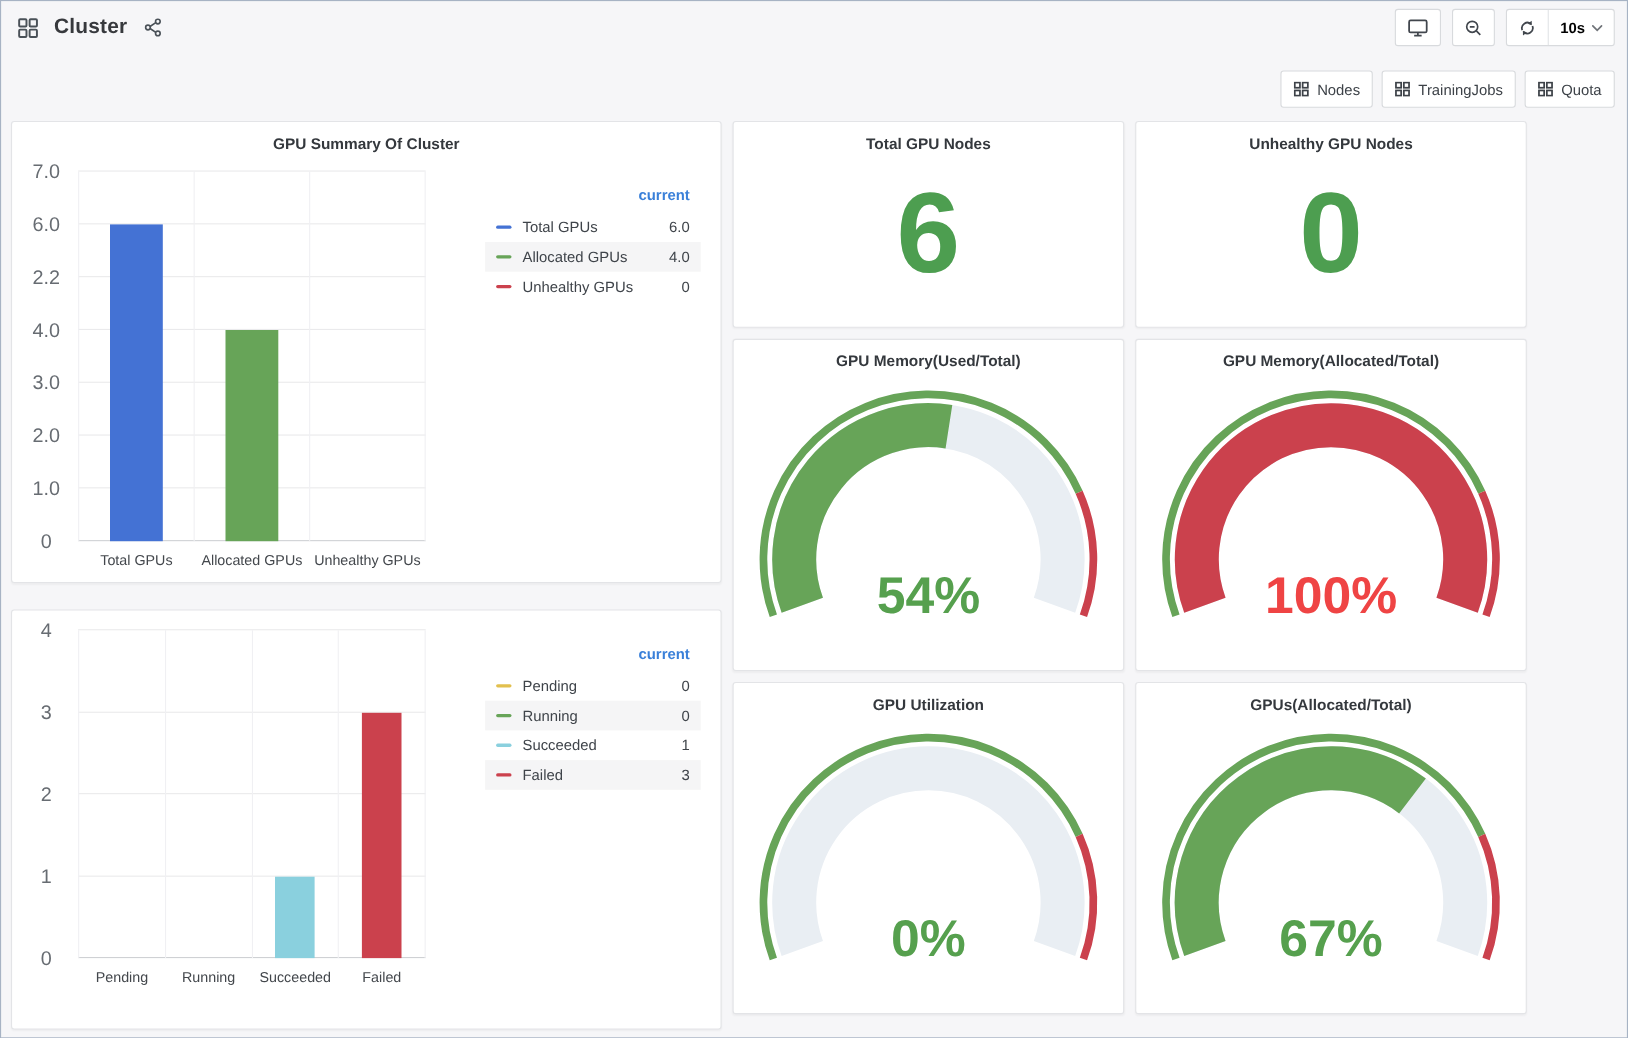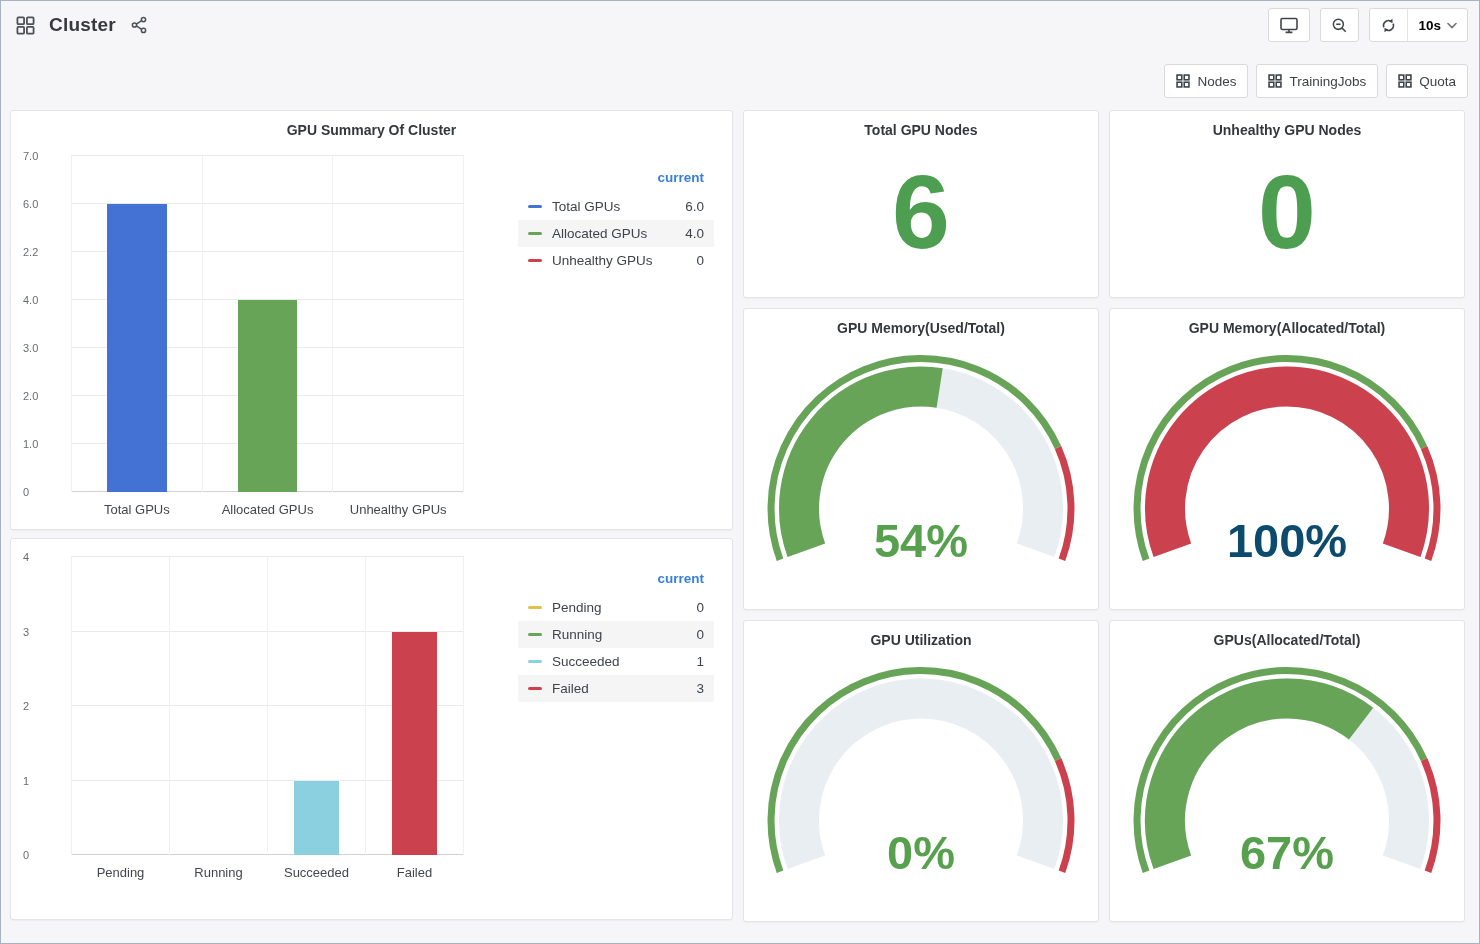--- a/index.html
+++ b/index.html
@@ -28,37 +28,37 @@
   .interval-label { font-size:13.5px; font-weight:700; }
   .tr-label { font-weight:500; }
 
   
   .subnav { display:flex; justify-content:flex-end; gap:8px; padding:14px 12px 0 0; }
   .navbtn { display:flex; align-items:center; gap:7px; background:#fff; border:1px solid #d8dadd; border-radius:3px;
     height:34px; padding:0 11px; font-size:13.5px; font-weight:500; color:#3d4248; cursor:pointer; font-family:inherit; }
 
   
   .main { display:flex; gap:10px; padding:12px 12px 0 10px; align-items:flex-start; }
-  .left-col { display:flex; flex-direction:column; gap:8px; width:723px; }
+  .left-col { display:flex; flex-direction:column; gap:24px; width:646px; }
   .right-grid { display:grid; grid-template-columns:356px 356px; grid-template-rows:188px 302px 302px; gap:10px; }
   .panel { background:#fff; border:1px solid #e3e4e7; border-radius:3px; box-shadow:0 1px 2px rgba(0,0,0,.04); position:relative; }
   .panel-title { text-align:center; font-size:14px; font-weight:700; color:#34383d; padding:11px 8px 0; cursor:pointer; white-space:nowrap; }
   .panel-bar-1 { height:420px; }
   .panel-bar-2 { height:382px; }
 
   
   .chart-body { display:flex; align-items:flex-start; padding:4px 16px 0 12px; }
   .plot-col { flex:1; min-width:0; }
   .barchart { position:relative; margin:14px 14px 0 48px; }
   .h342 { height:336px; }
   .h300 { height:298px; }
   .gridline { position:absolute; left:0; right:0; height:1px; background:#eaeaec; }
   .gridline.baseline { background:#cfd1d4; }
-  .ytick { position:absolute; left:-48px; width:38px; text-align:left; transform:translateY(50%);
-    font-size:11px; color:#676c72; line-height:1; }
+  .ytick { position:absolute; left:-48px; width:38px; text-align:center; transform:translateY(50%);
+    font-size:18px; color:#676c72; line-height:1; }
   .slots { position:absolute; inset:0; display:flex; }
   .slot { flex:1; position:relative; border-right:1px solid #f0f0f3; }
   .slot:first-child { border-left:1px solid #f0f0f3; }
   .bar { position:absolute; bottom:0; left:27%; width:46%; }
   .xlabel { position:absolute; top:100%; left:-20%; right:-20%; margin-top:10px; text-align:center;
     font-size:13px; color:#43474c; white-space:nowrap; }
 
   
   .legend { width:196px; margin:26px 2px 0 40px; font-size:13.5px; flex:none; }
   .legend-head { text-align:right; font-weight:700; padding:2px 10px 8px; cursor:pointer; }
@@ -326,21 +326,21 @@
     </section>
     <section class="panel">
       <div class="panel-title">GPU Memory(Allocated/Total)</div>
       <div class="gauge-body">
           <svg viewBox="0 0 320 210" class="gauge-svg">
             <path d="M 45.36 198.23 A 122 122 0 1 1 274.64 198.23" stroke="#e9eef3" stroke-width="40" fill="none"></path>
             <path d="M 45.36 198.23 A 122 122 0 1 1 274.64 198.23" stroke="#cb414d" stroke-width="40" fill="none"></path>
             <path d="M 19.05 207.80 A 150 150 0 0 1 297.03 95.49" stroke="#67a458" stroke-width="7" fill="none"></path>
             <path d="M 297.03 95.49 A 150 150 0 0 1 300.95 207.80" stroke="#cb414d" stroke-width="7" fill="none"></path>
           </svg>
-          <div class="gauge-value" style="color: #0c4a6e;">100%</div>
+          <div class="gauge-value" style="color: #ef4444;">100%</div>
         </div>
     </section>
 
     <section class="panel">
       <div class="panel-title">GPU Utilization</div>
       <div class="gauge-body">
           <svg viewBox="0 0 320 210" class="gauge-svg">
             <path d="M 45.36 198.23 A 122 122 0 1 1 274.64 198.23" stroke="#e9eef3" stroke-width="40" fill="none"></path>
             <path d="M 19.05 207.80 A 150 150 0 0 1 297.03 95.49" stroke="#67a458" stroke-width="7" fill="none"></path>
             <path d="M 297.03 95.49 A 150 150 0 0 1 300.95 207.80" stroke="#cb414d" stroke-width="7" fill="none"></path>

